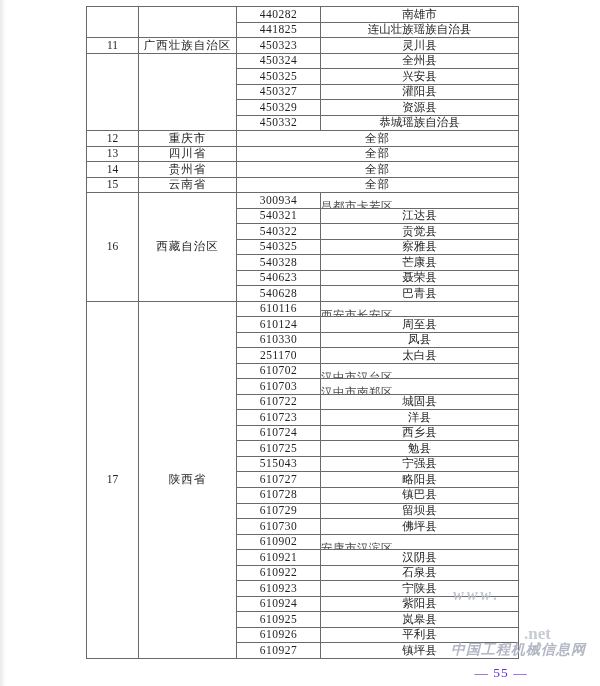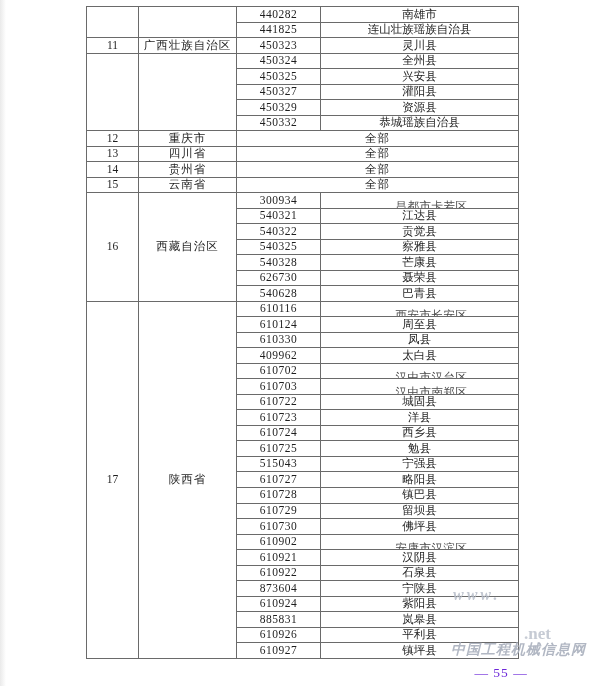--- a/index.html
+++ b/index.html
@@ -22,21 +22,21 @@
     font-size:11.5px;line-height:1;
     text-align:center;vertical-align:middle;
     white-space:nowrap;overflow:hidden;
   }
   td.c-code{font-size:12px;letter-spacing:.5px;}
   td.c-num{font-size:11.5px;}
   td.c-prov{letter-spacing:1px;}
   td.c-all{letter-spacing:1px;}
   td.clip{position:relative;}
   td.clip .clip-text{
-    position:absolute;left:12px;top:8px;width:100%;text-align:center;
+    position:absolute;left:0;top:8px;width:100%;text-align:left;
     color:#4a4a4a;letter-spacing:.5px;
   }
   .page-number{
     position:absolute;left:446px;top:665px;width:110px;
     font-size:13.5px;color:#6d28d9;text-align:center;letter-spacing:1px;
   }
   .watermark{position:absolute;left:0;top:0;width:600px;height:686px;pointer-events:none;}
   .wm-www{
     position:absolute;left:453px;top:586px;
     font-size:16px;font-weight:bold;font-style:italic;
@@ -147,21 +147,21 @@
       </tr>
       <tr>
         <td class="c-code">540325</td>
         <td class="c-name">察雅县</td>
       </tr>
       <tr>
         <td class="c-code">540328</td>
         <td class="c-name">芒康县</td>
       </tr>
       <tr>
-        <td class="c-code">626730</td>
+        <td class="c-code">540623</td>
         <td class="c-name">聂荣县</td>
       </tr>
       <tr>
         <td class="c-code">540628</td>
         <td class="c-name">巴青县</td>
       </tr>
       <tr>
         <td class="c-num" rowspan="23">17</td>
         <td class="c-prov" rowspan="23">陕西省</td>
         <td class="c-code">610116</td>
@@ -171,21 +171,21 @@
       </tr>
       <tr>
         <td class="c-code">610124</td>
         <td class="c-name">周至县</td>
       </tr>
       <tr>
         <td class="c-code">610330</td>
         <td class="c-name">凤县</td>
       </tr>
       <tr>
-        <td class="c-code">409962</td>
+        <td class="c-code">251170</td>
         <td class="c-name">太白县</td>
       </tr>
       <tr>
         <td class="c-code">610702</td>
         <td class="c-name clip">
           <span class="clip-text">汉中市汉台区</span>
         </td>
       </tr>
       <tr>
         <td class="c-code">610703</td>
@@ -237,29 +237,29 @@
       </tr>
       <tr>
         <td class="c-code">610921</td>
         <td class="c-name">汉阴县</td>
       </tr>
       <tr>
         <td class="c-code">610922</td>
         <td class="c-name">石泉县</td>
       </tr>
       <tr>
-        <td class="c-code">873604</td>
+        <td class="c-code">610923</td>
         <td class="c-name">宁陕县</td>
       </tr>
       <tr>
         <td class="c-code">610924</td>
         <td class="c-name">紫阳县</td>
       </tr>
       <tr>
-        <td class="c-code">885831</td>
+        <td class="c-code">610925</td>
         <td class="c-name">岚皋县</td>
       </tr>
       <tr>
         <td class="c-code">610926</td>
         <td class="c-name">平利县</td>
       </tr>
       <tr>
         <td class="c-code">610927</td>
         <td class="c-name">镇坪县</td>
       </tr>

